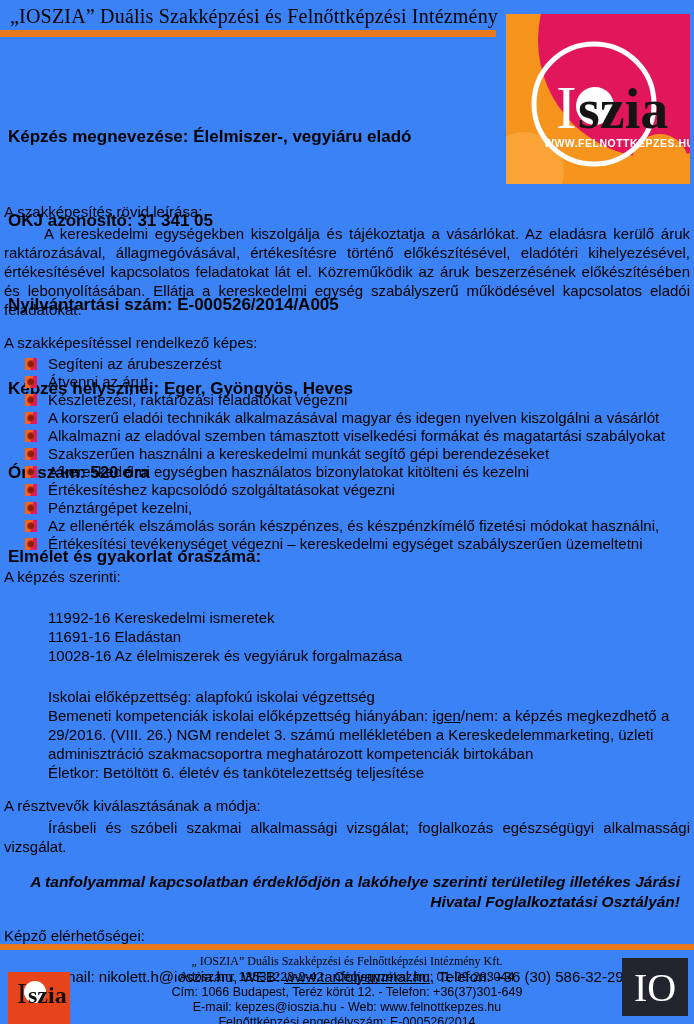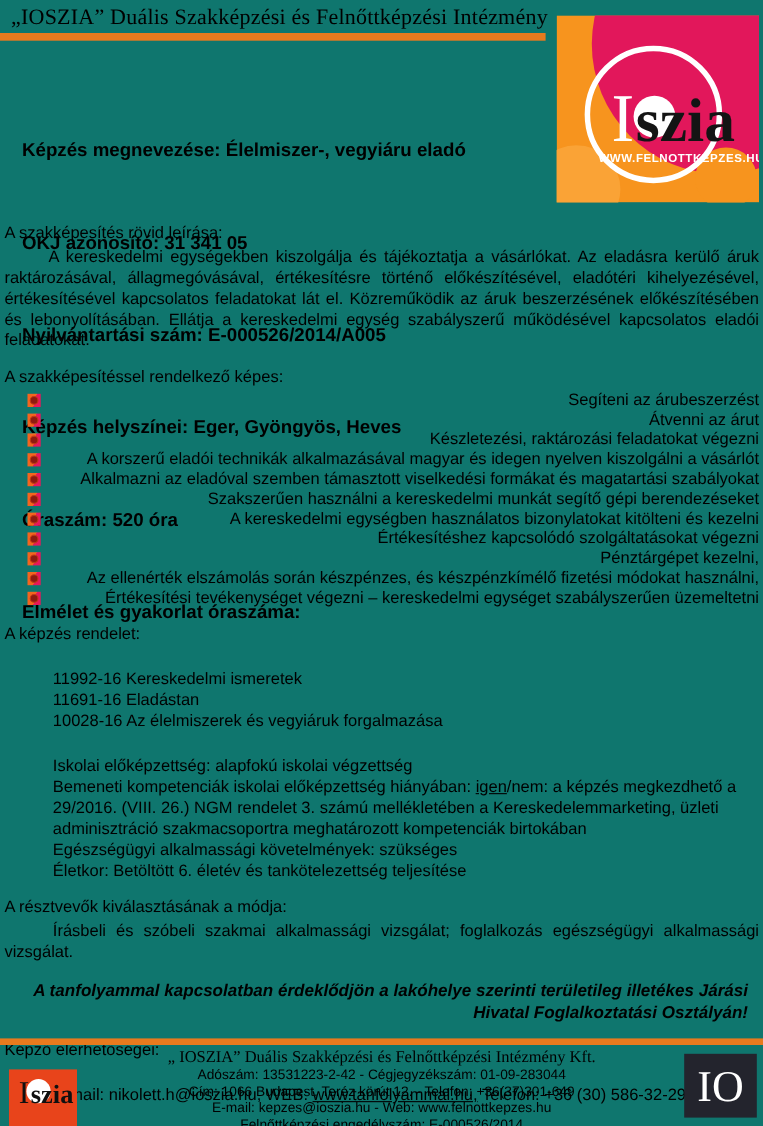--- a/index.html
+++ b/index.html
@@ -1,40 +1,40 @@
 <!DOCTYPE html>
 <html><head>
 <meta charset="utf-8">
 <style>
   html,body { margin:0; padding:0; background:#ffffff; }
   .page {
     position:relative; width:694px; height:1024px; overflow:hidden;
-    background:#0f766e; color:#000;
+    background:#3b82f6; color:#000;
     font-family:"Liberation Sans", sans-serif;
   }
 
   
   .doc-title {
     position:absolute; top:5px; left:10px;
     font-family:"Liberation Serif", serif; font-size:20px; letter-spacing:.2px;
   }
   .rule-top { position:absolute; top:30px; left:0; width:496px; height:7px; background:#E87A1E; }
   .course-block {
-    position:absolute; top:42px; left:20px; width:488px;
+    position:absolute; top:42px; left:8px; width:488px;
     font-weight:bold; font-size:17px; line-height:21px; white-space:pre-wrap;
   }
   .header-logo { position:absolute; top:14px; left:506px; width:184px; height:170px; display:block; }
 
   
   .main { position:absolute; top:196px; left:4px; width:686px; font-size:15px; line-height:19px; }
   .sec { margin:14px 0 3px 0; }
   .sec.first { margin-top:6px; }
   p { margin:0; }
   .desc { text-align:justify; text-indent:40px; }
-  .cap-list { margin:0; padding:0; list-style:none; line-height:18px;text-align:right; }
+  .cap-list { margin:0; padding:0; list-style:none; line-height:18px; }
   .cap-list li { position:relative; padding-left:44px; white-space:nowrap; overflow:hidden; }
   .bullet {
     position:absolute; left:21px; top:3px; width:12px; height:12px;
     background:linear-gradient(105deg, #F4651E 55%, #E8175B 55%);
   }
   .bullet::after {
     content:""; position:absolute; left:2px; top:2px; width:6px; height:6px;
     border-radius:50%; background:#8F1B10; border:1px solid #C13A17;
   }
   .indent-block { padding-left:44px;margin-top:22px; }
@@ -42,21 +42,21 @@
   .notice {
     margin:16px 10px 2px 10px; text-align:right;
     font-weight:bold; font-style:italic; font-size:15.5px; line-height:20px;
   }
   .u { text-decoration:underline; }
 
   
   .rule-bottom { position:absolute; top:944px; left:0; width:694px; height:6px; background:#E87A1E; }
   .footer { position:absolute; top:950px; left:0; width:694px; height:74px; }
   .footer-center { margin:2px 90px 0 90px; text-align:center; font-size:12.5px; line-height:15px; }
-  .footer-company { font-family:"Liberation Serif", serif; font-size:15px; line-height:18px; }
+  .footer-company { font-family:"Liberation Serif", serif; font-size:12px; line-height:18px; }
   .footer-left-logo { position:absolute; left:8px; top:22px; width:62px; height:52px; display:block; }
   .footer-right-logo {
     position:absolute; right:6px; top:8px; width:66px; height:58px; background:#23242D;
     color:#fff; font-family:"Liberation Serif", serif; font-size:40px;
     display:flex; align-items:center; justify-content:center;
   }
 </style>
 </head>
 <body>
 
@@ -151,34 +151,33 @@
           <span class="bullet"></span>
           <span>Az ellenérték elszámolás során készpénzes, és készpénzkímélő fizetési módokat használni,</span>
         </li>
 
         <li>
           <span class="bullet"></span>
           <span>Értékesítési tevékenységet végezni –  kereskedelmi egységet szabályszerűen üzemeltetni</span>
         </li>
       </ul>
 
-    <div class="sec">A képzés rendelet:</div>
+    <div class="sec">A képzés szerinti:</div>
     <div class="indent-block">
 
         <div>11992-16 Kereskedelmi ismeretek</div>
 
         <div>11691-16 Eladástan</div>
 
         <div>10028-16 Az élelmiszerek és vegyiáruk forgalmazása</div>
       </div>
 
     <div class="indent-block">
       <div>Iskolai előképzettség: alapfokú iskolai végzettség</div>
       <div><span>Bemeneti kompetenciák iskolai előképzettség hiányában: </span><span class="u">igen</span><span>/nem: a képzés megkezdhető a 29/2016. (VIII. 26.) NGM rendelet 3. számú mellékletében a Kereskedelemmarketing, üzleti adminisztráció szakmacsoportra meghatározott kompetenciák birtokában</span></div>
-      <div>Egészségügyi alkalmassági követelmények: szükséges</div>
       <div>Életkor: Betöltött 6. életév és tankötelezettség teljesítése</div>
     </div>
 
     <div class="sec">A résztvevők kiválasztásának a módja:</div>
     <p class="selection">Írásbeli és szóbeli szakmai alkalmassági vizsgálat; foglalkozás egészségügyi alkalmassági vizsgálat.</p>
 
     <p class="notice">A tanfolyammal kapcsolatban érdeklődjön a lakóhelye szerinti területileg illetékes Járási Hivatal Foglalkoztatási Osztályán!</p>
 
     <div class="sec">Képző elérhetőségei:</div>
     <div class="indent-block"><span>E-mail: nikolett.h@ioszia.hu, WEB: </span><span class="u">www.tanfolyammal.hu,</span><span> Telefon: +36 (30) 586-32-29</span></div>

